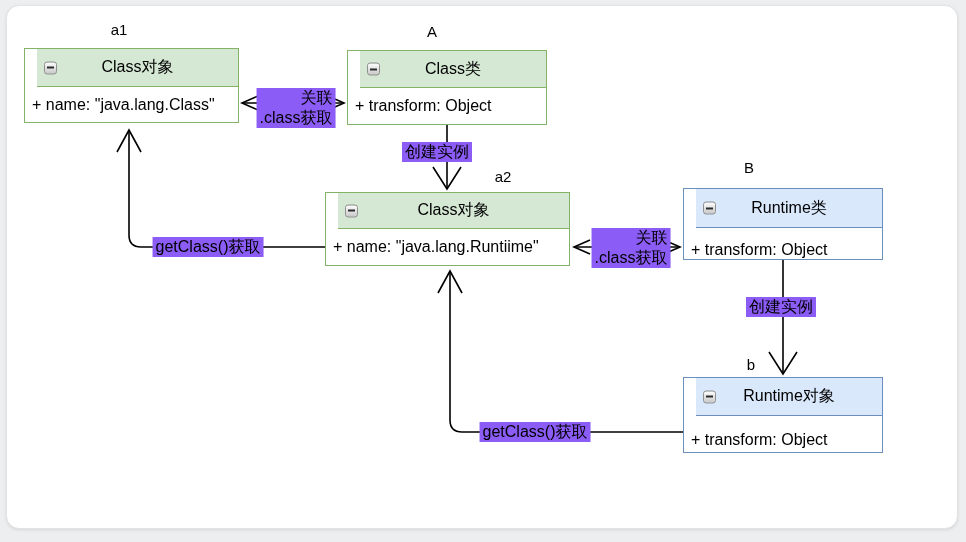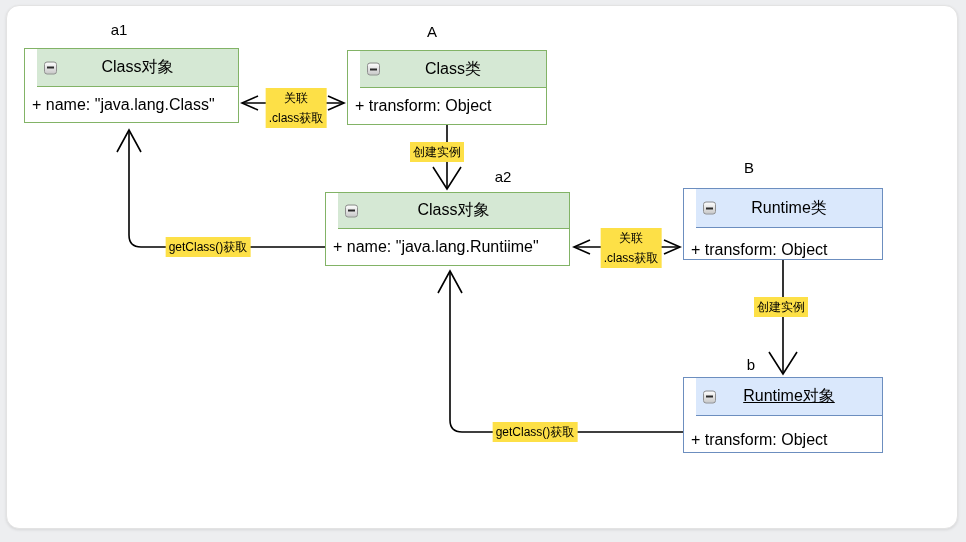--- a/index.html
+++ b/index.html
@@ -90,23 +90,23 @@
   .ref-label {
     position: absolute;
     transform: translate(-50%, -50%);
     font-size: 15px;
     color: #000;
     white-space: nowrap;
   }
   .edge-label {
     position: absolute;
     transform: translate(-50%, -50%);
-    background: #fde047;
-    text-align: center;
-    font-size: 12px;
+    background: #8b5cf6;
+    text-align: right;
+    font-size: 16px;
     line-height: 20px;
     padding: 0 3px;
     color: #000;
     white-space: nowrap;
   }
 </style>
 </head>
 <body>
 
 <div class="screen">
@@ -187,21 +187,21 @@
     <div class="hdr" style="height:39px;">
       <span class="collapse-icon">
           <span class="minus"></span>
         </span>
       <span>Runtime类</span>
     </div>
     <div class="body">+ transform: Object</div>
   </div>
 
   <div class="node blue" style="left:683px; top:377px; width:200px; height:76px;">
-    <div class="hdr" style="height:38px;text-decoration:underline;">
+    <div class="hdr" style="height:38px;">
       <span class="collapse-icon">
           <span class="minus"></span>
         </span>
       <span>Runtime对象</span>
     </div>
     <div class="body">+ transform: Object</div>
   </div>
 
   <div class="edge-label" style="left:296px; top:108px;">
     <div>关联</div>

